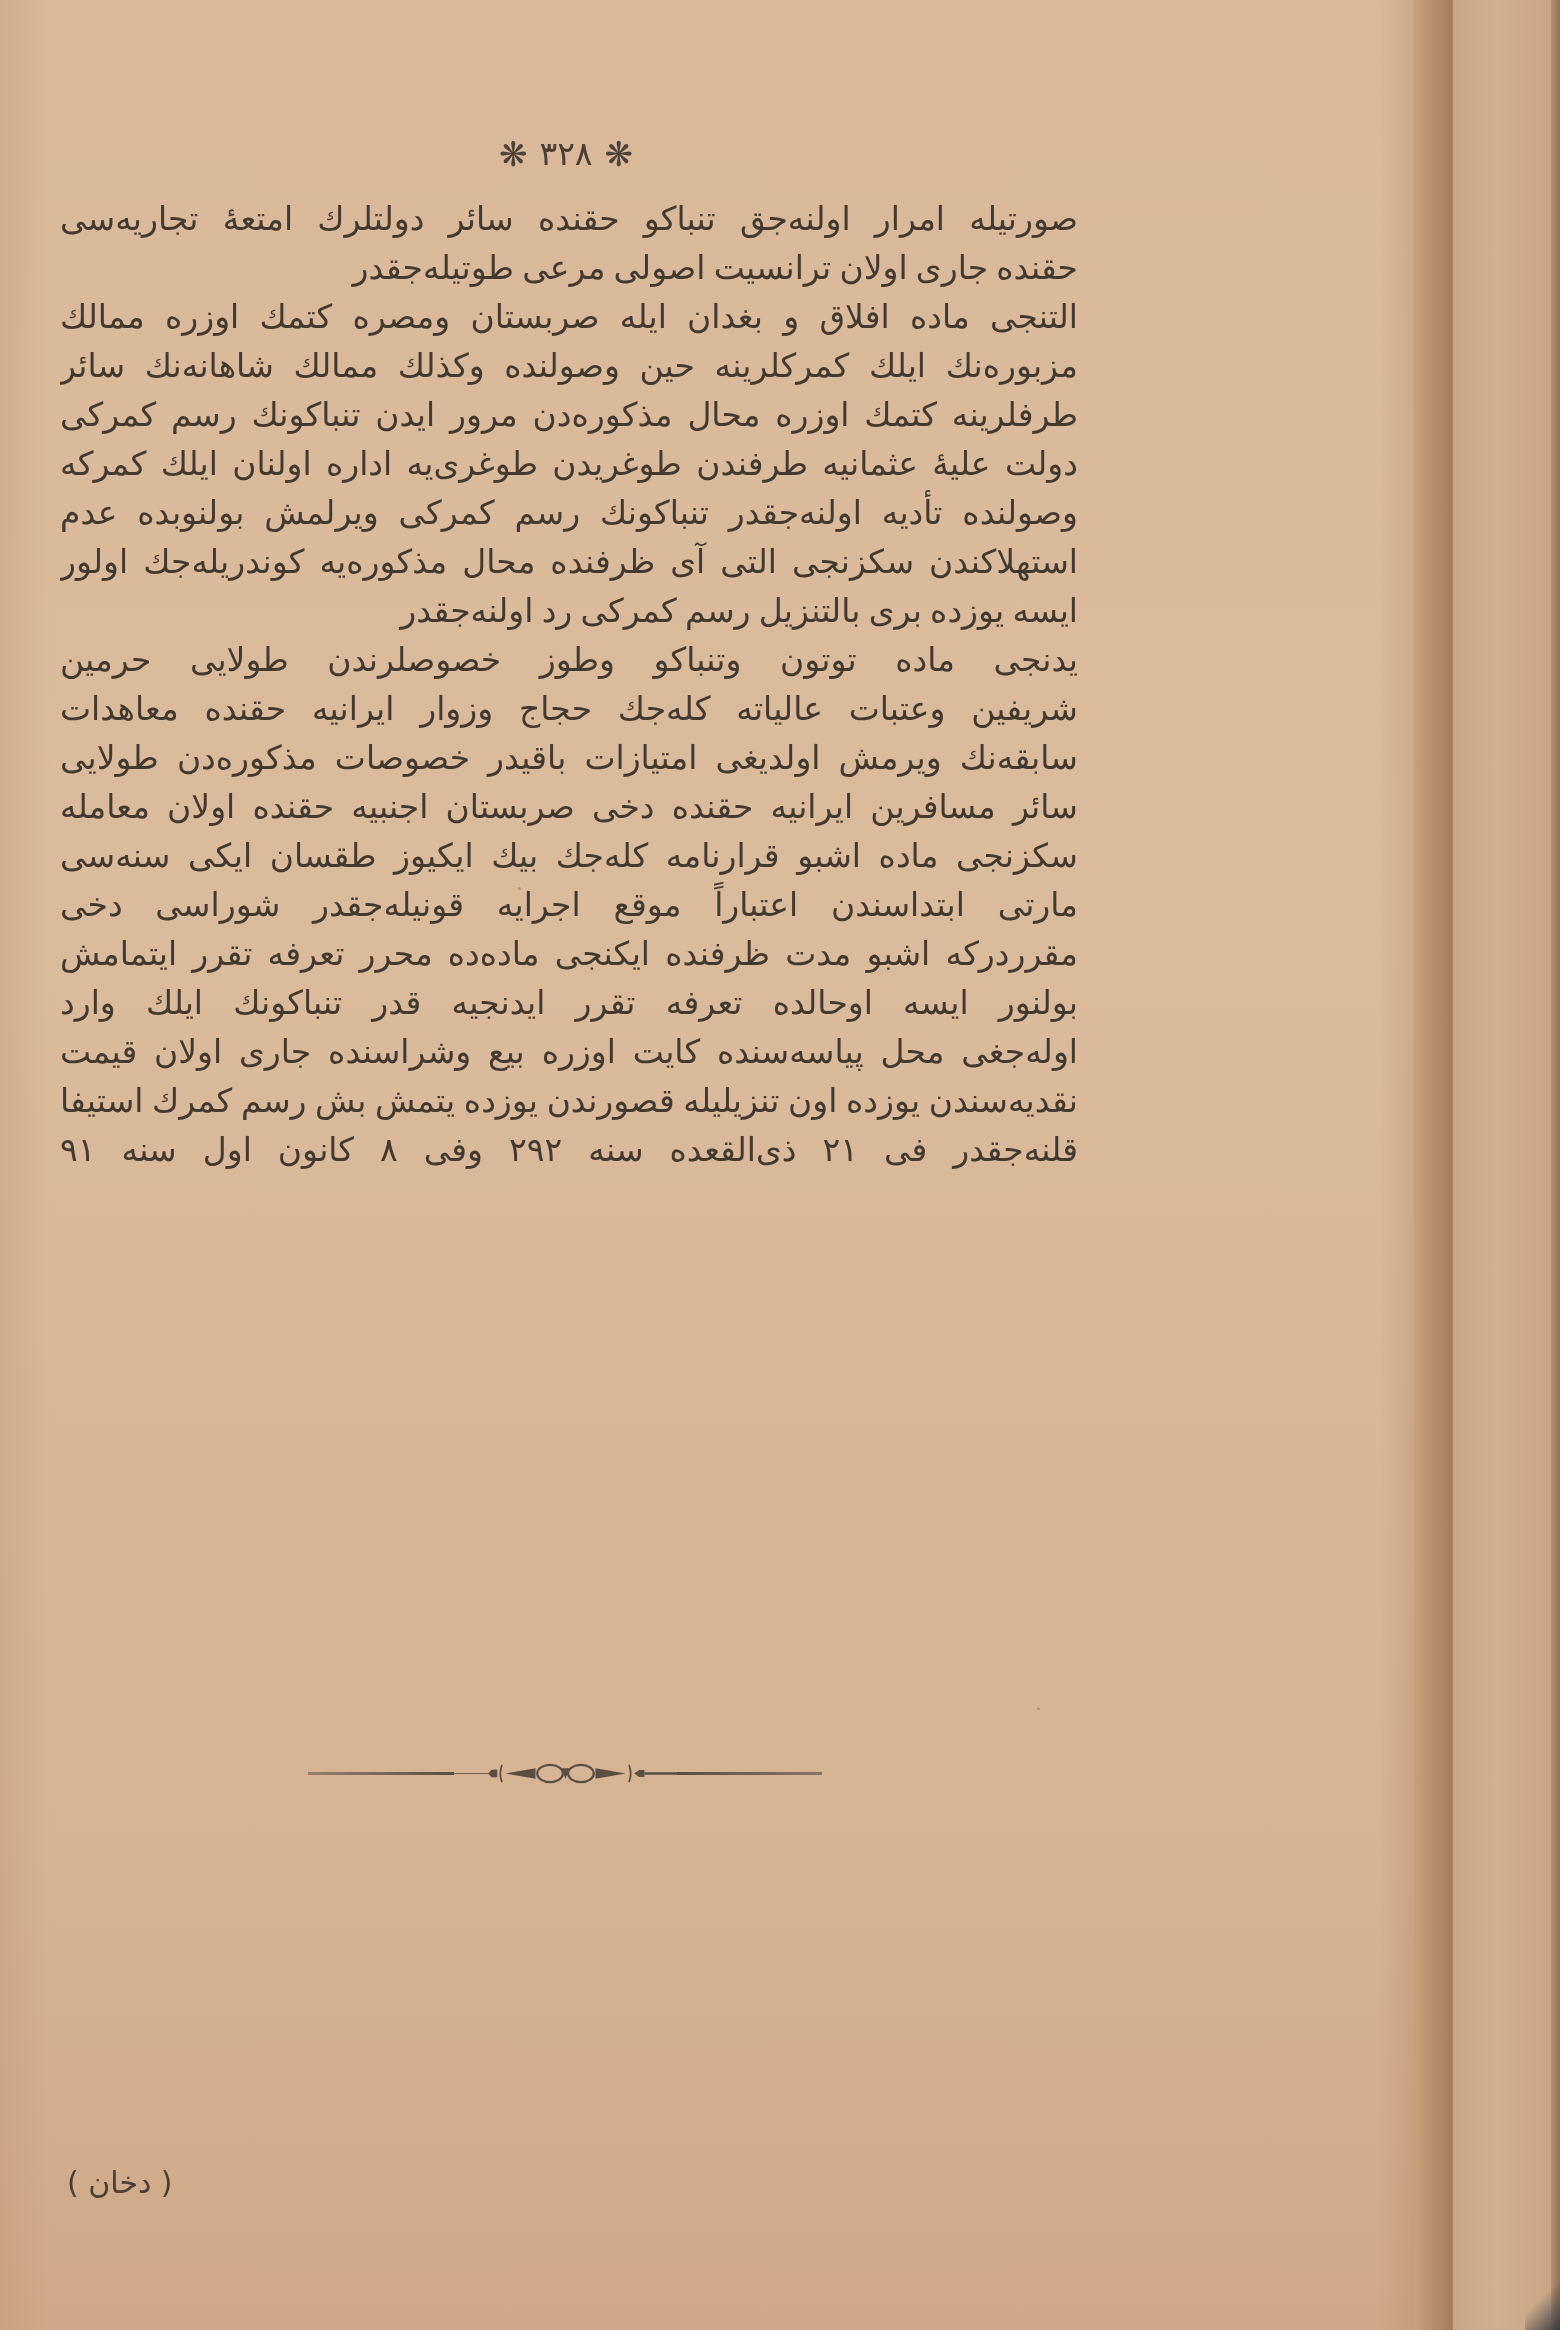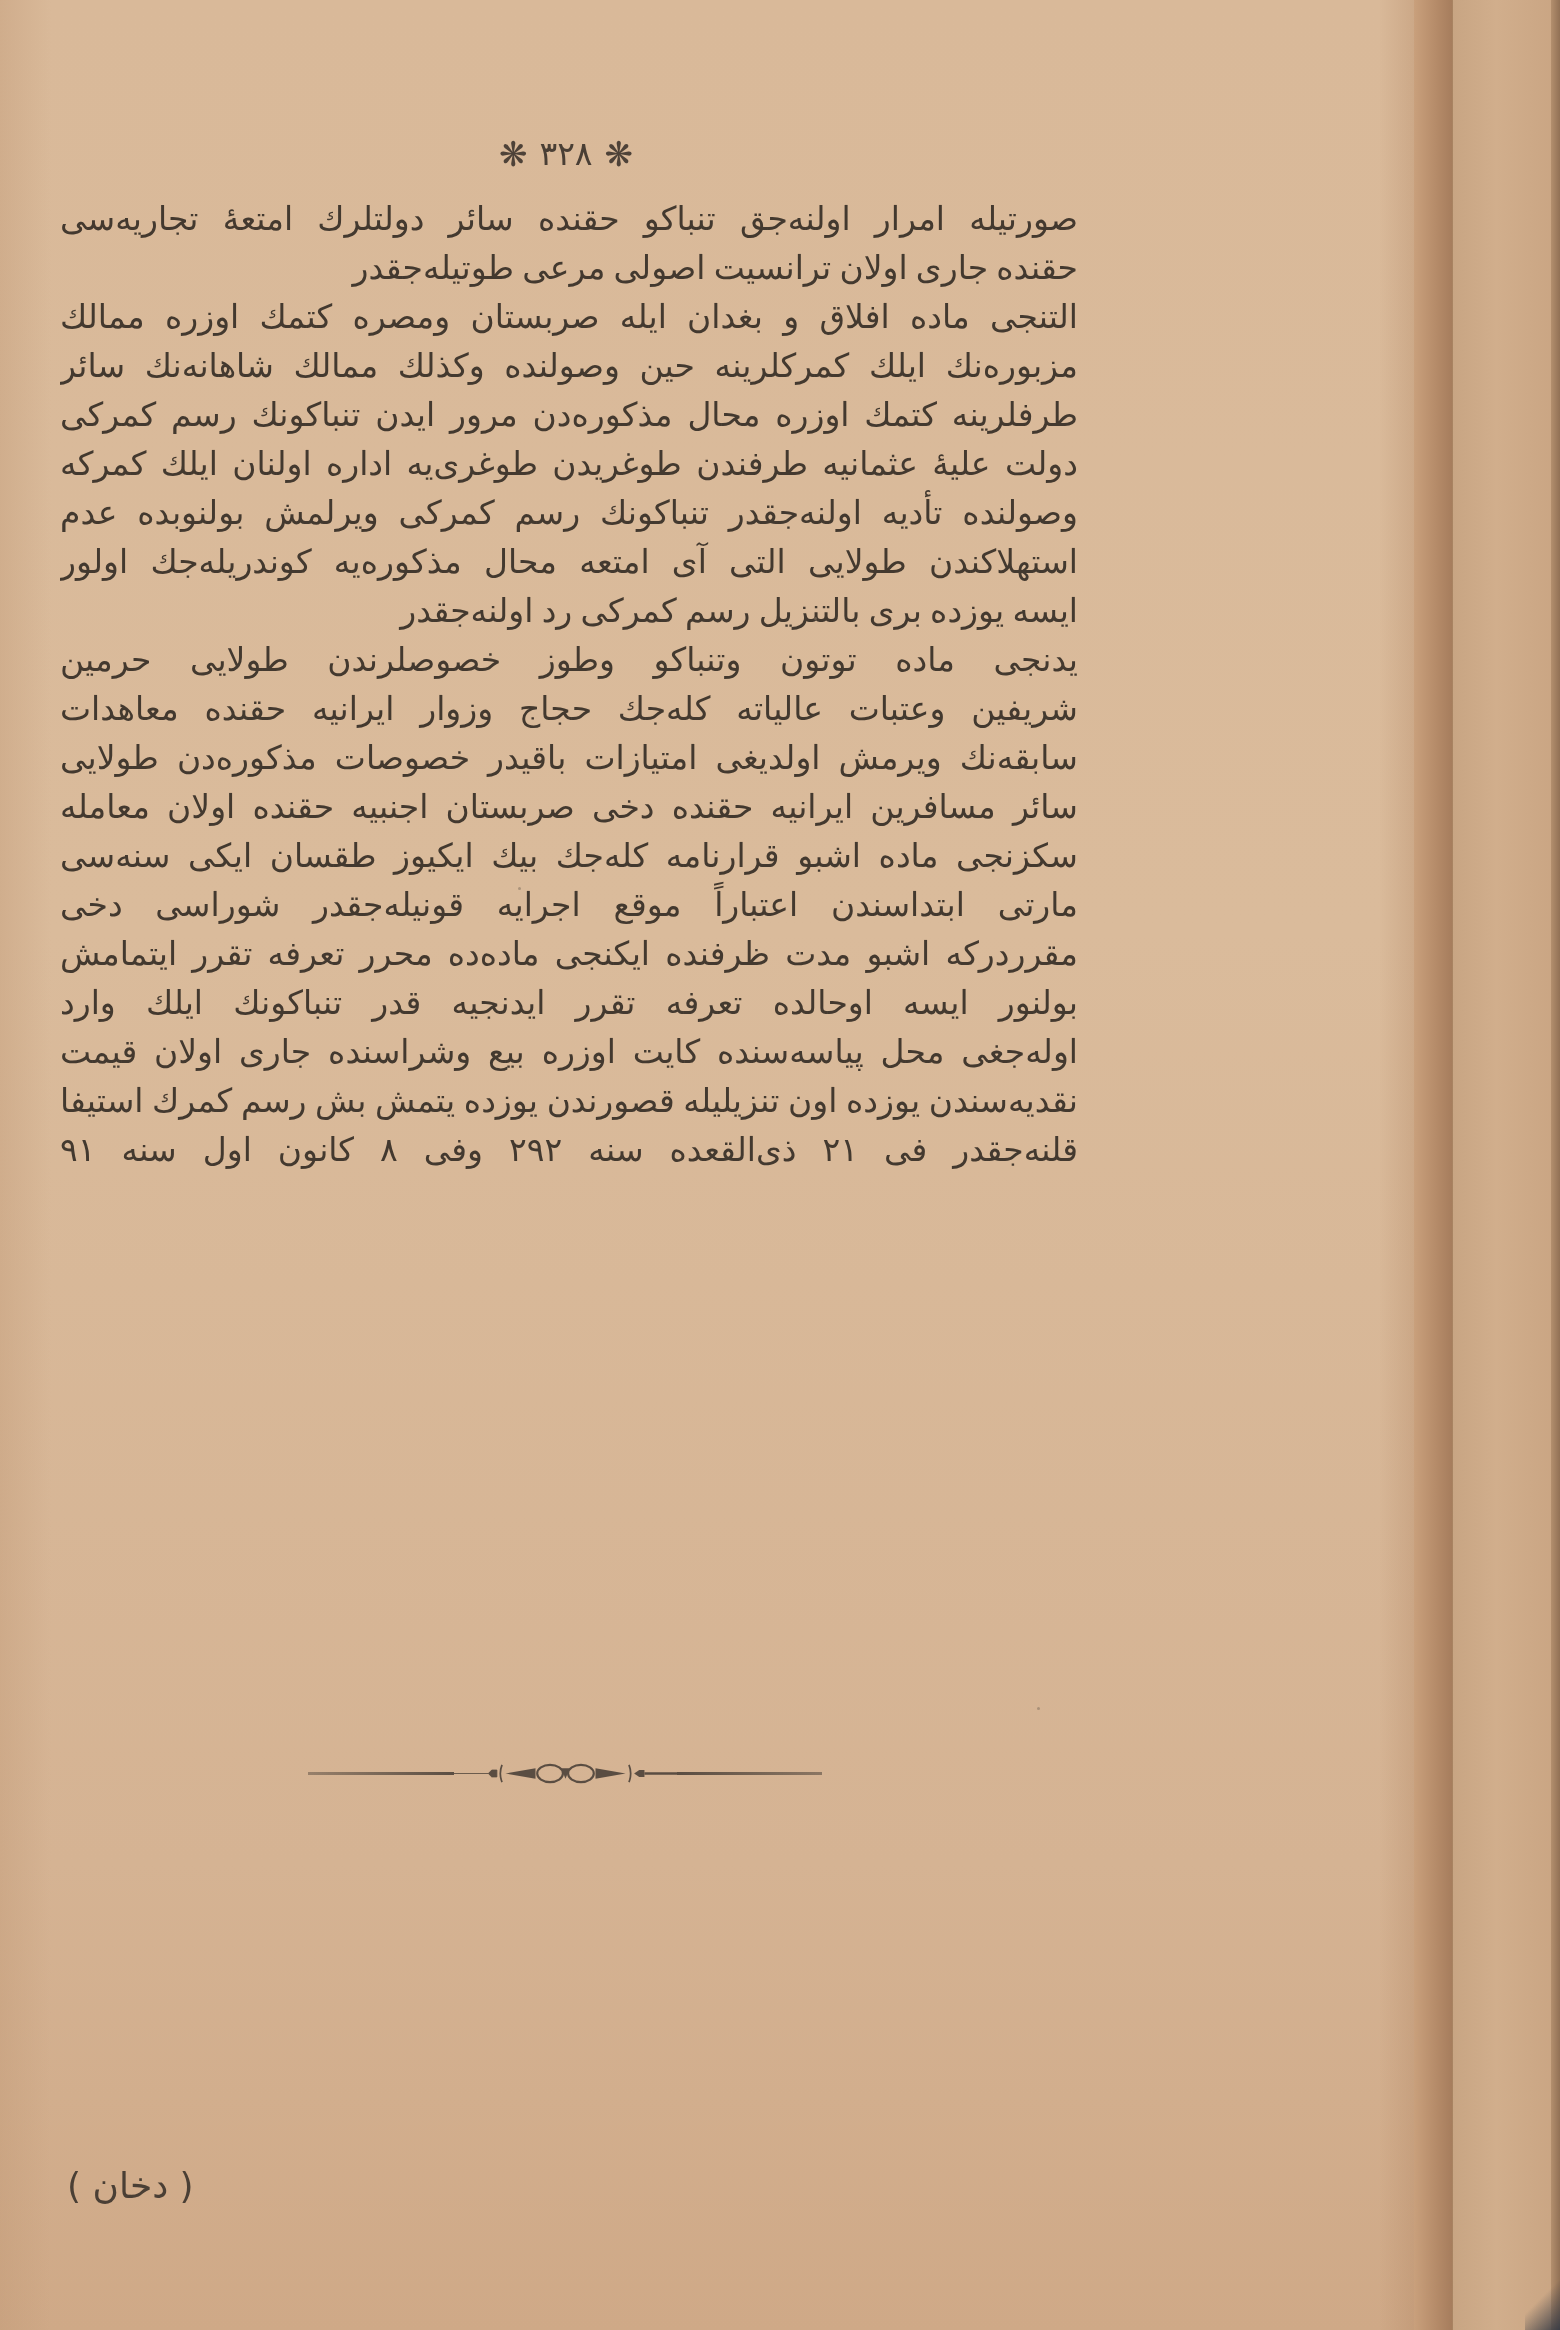--- a/index.html
+++ b/index.html
@@ -127,21 +127,21 @@
     }
     .divider .center {
       width: 223px;
       height: 31px;
     }
     .catchword {
       position: absolute;
       left: 67px;
       top: 2165px;
       font-family: "DejaVu Sans", sans-serif;
-      font-size: 36px;
+      font-size: 30px;
       direction: rtl;
       color: #4a3f35;
     }
     .specks {
       position: absolute;
       width: 3.4px;
       height: 3.4px;
       background: #8a7866;
       border-radius: 50%;
       opacity: 0.6;
@@ -159,21 +159,21 @@
   </div>
 
   <div class="body-text">
     <div class="line">صورتیله امرار اولنه‌جق تنباکو حقنده سائر دولتلرك امتعهٔ تجاریه‌سی</div>
     <div class="line short">حقنده جاری اولان ترانسیت اصولی مرعی طوتیله‌جقدر</div>
     <div class="line">التنجی ماده    افلاق و بغدان ایله صربستان ومصره کتمك اوزره ممالك</div>
     <div class="line">مزبوره‌نك ایلك کمرکلرینه حین وصولنده وکذلك ممالك شاهانه‌نك سائر</div>
     <div class="line">طرفلرینه کتمك اوزره محال مذکوره‌دن مرور ایدن تنباکونك رسم کمرکی</div>
     <div class="line">دولت علیهٔ عثمانیه طرفندن طوغریدن طوغری‌یه اداره اولنان ایلك کمرکه</div>
     <div class="line">وصولنده تأدیه اولنه‌جقدر    تنباکونك رسم کمرکی ویرلمش بولنوبده عدم</div>
-    <div class="line">استهلاکندن طولایی التی آی امتعه محال مذکوره‌یه کوندریله‌جك اولور</div>
+    <div class="line">استهلاکندن سکزنجی التی آی ظرفنده محال مذکوره‌یه کوندریله‌جك اولور</div>
     <div class="line short">ایسه یوزده بری بالتنزیل رسم کمرکی رد اولنه‌جقدر</div>
     <div class="line">یدنجی ماده    توتون وتنباکو وطوز خصوصلرندن طولایی حرمین</div>
     <div class="line">شریفین وعتبات عالیاته کله‌جك حجاج وزوار ایرانیه حقنده معاهدات</div>
     <div class="line">سابقه‌نك ویرمش اولدیغی امتیازات باقیدر  خصوصات مذکوره‌دن طولایی</div>
     <div class="line">سائر مسافرین ایرانیه حقنده دخی صربستان اجنبیه حقنده اولان معامله</div>
     <div class="line">سکزنجی ماده    اشبو قرارنامه کله‌جك بیك ایکیوز طقسان ایکی سنه‌سی</div>
     <div class="line">مارتی ابتداسندن اعتباراً موقع اجرایه قونیله‌جقدر    شوراسی دخی</div>
     <div class="line">مقرردرکه اشبو مدت ظرفنده ایکنجی ماده‌ده محرر تعرفه تقرر ایتمامش</div>
     <div class="line">بولنور ایسه اوحالده تعرفه تقرر ایدنجیه قدر تنباکونك ایلك وارد</div>
     <div class="line">اوله‌جغی محل پیاسه‌سنده کایت اوزره بیع وشراسنده جاری اولان قیمت</div>

